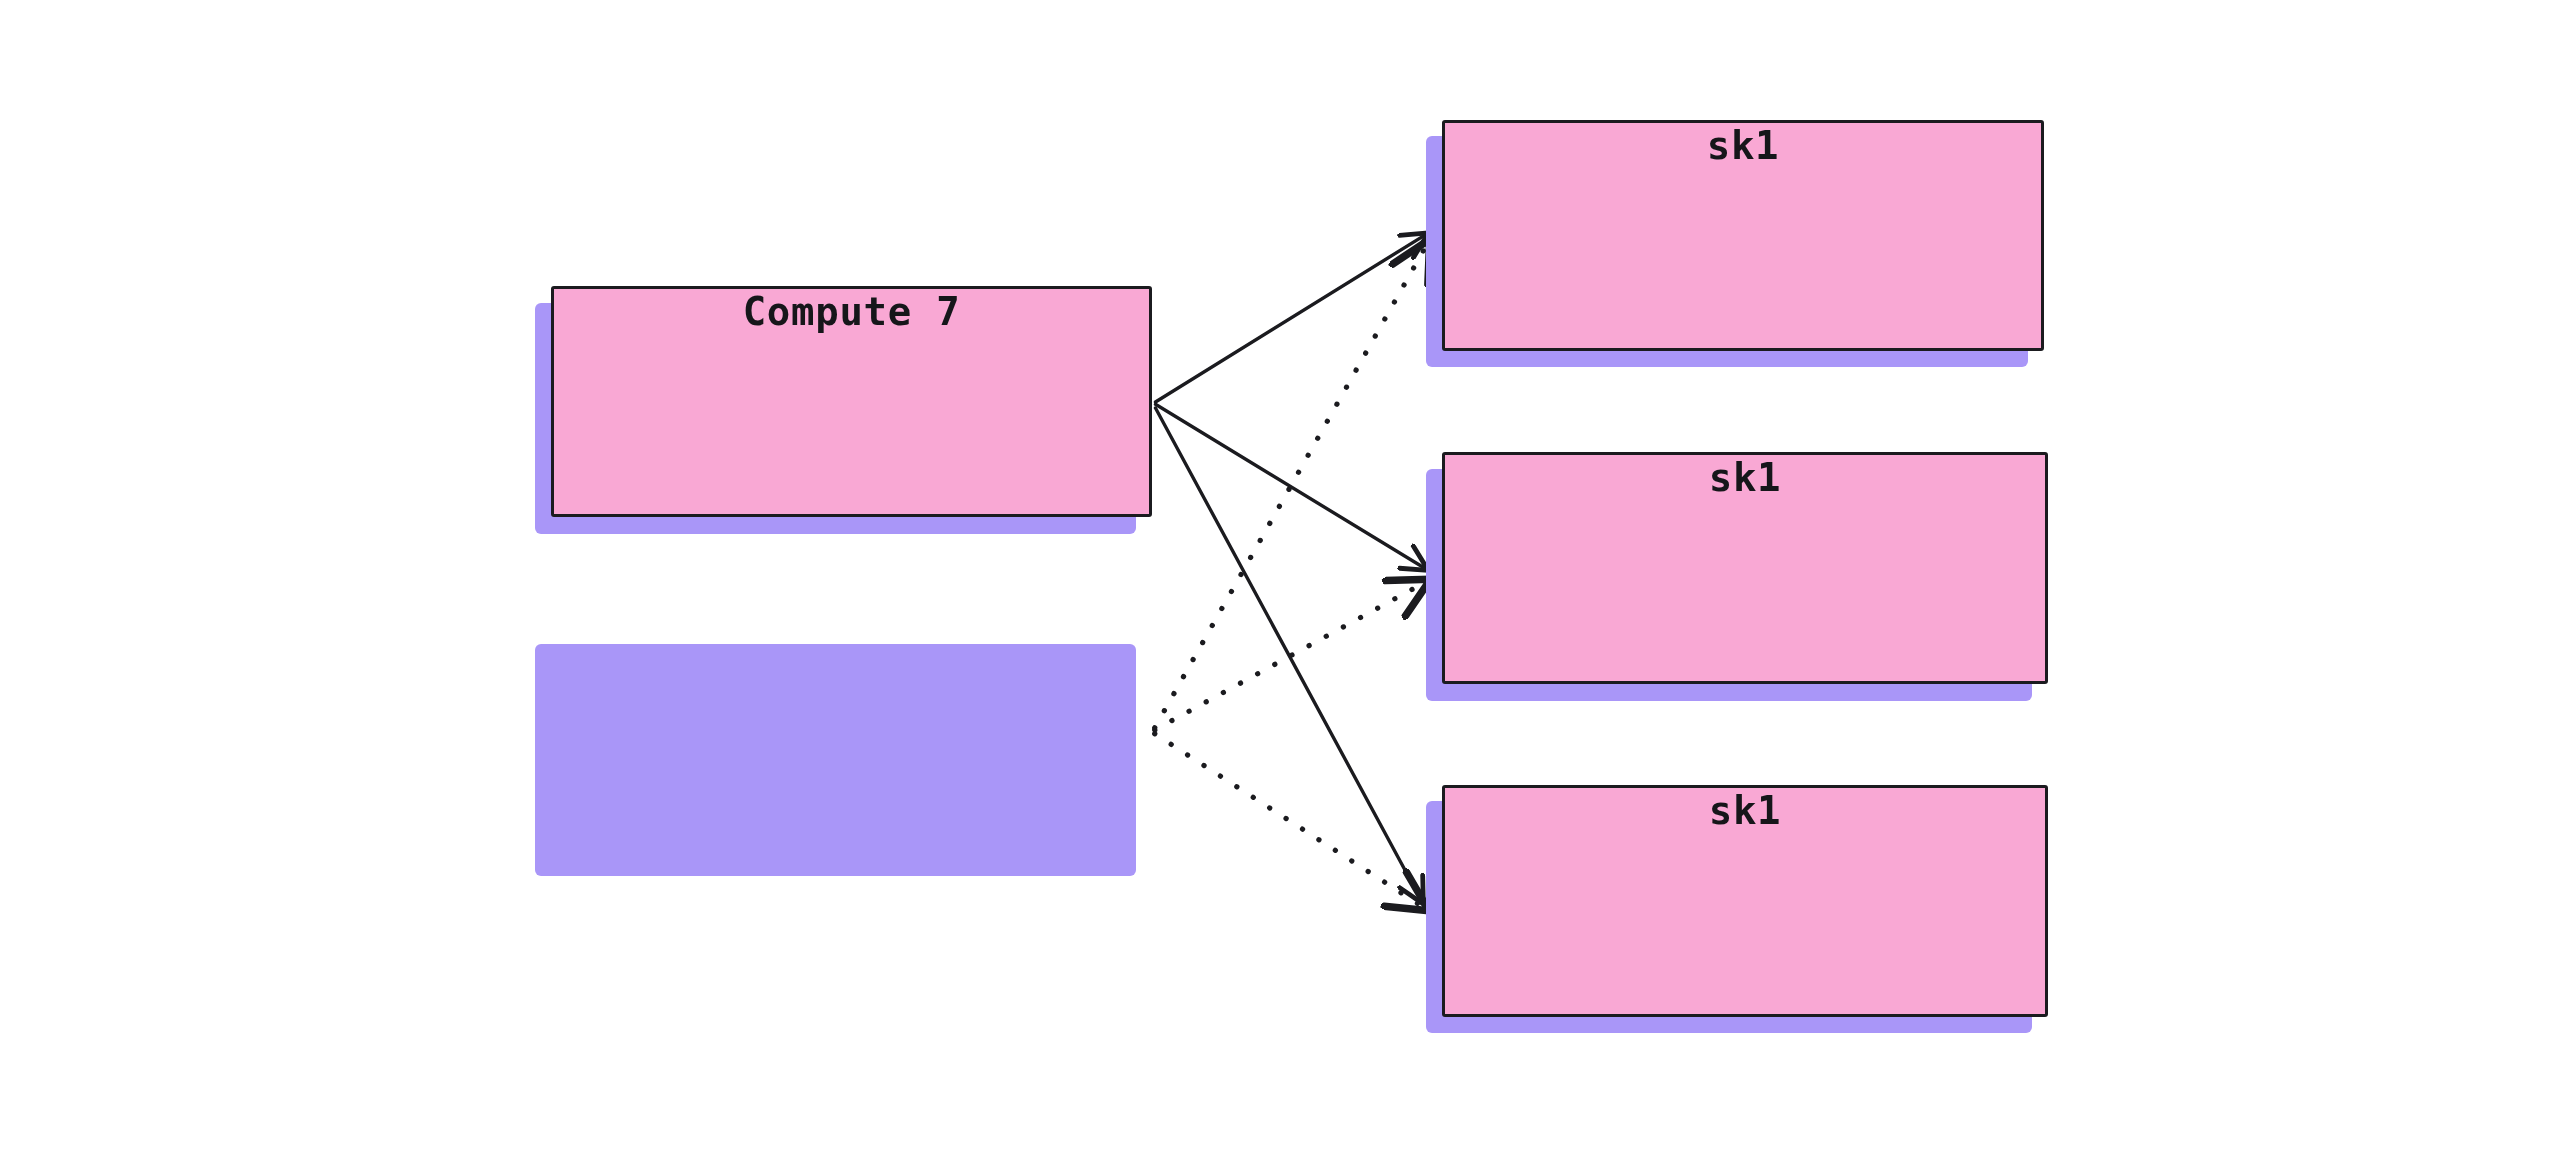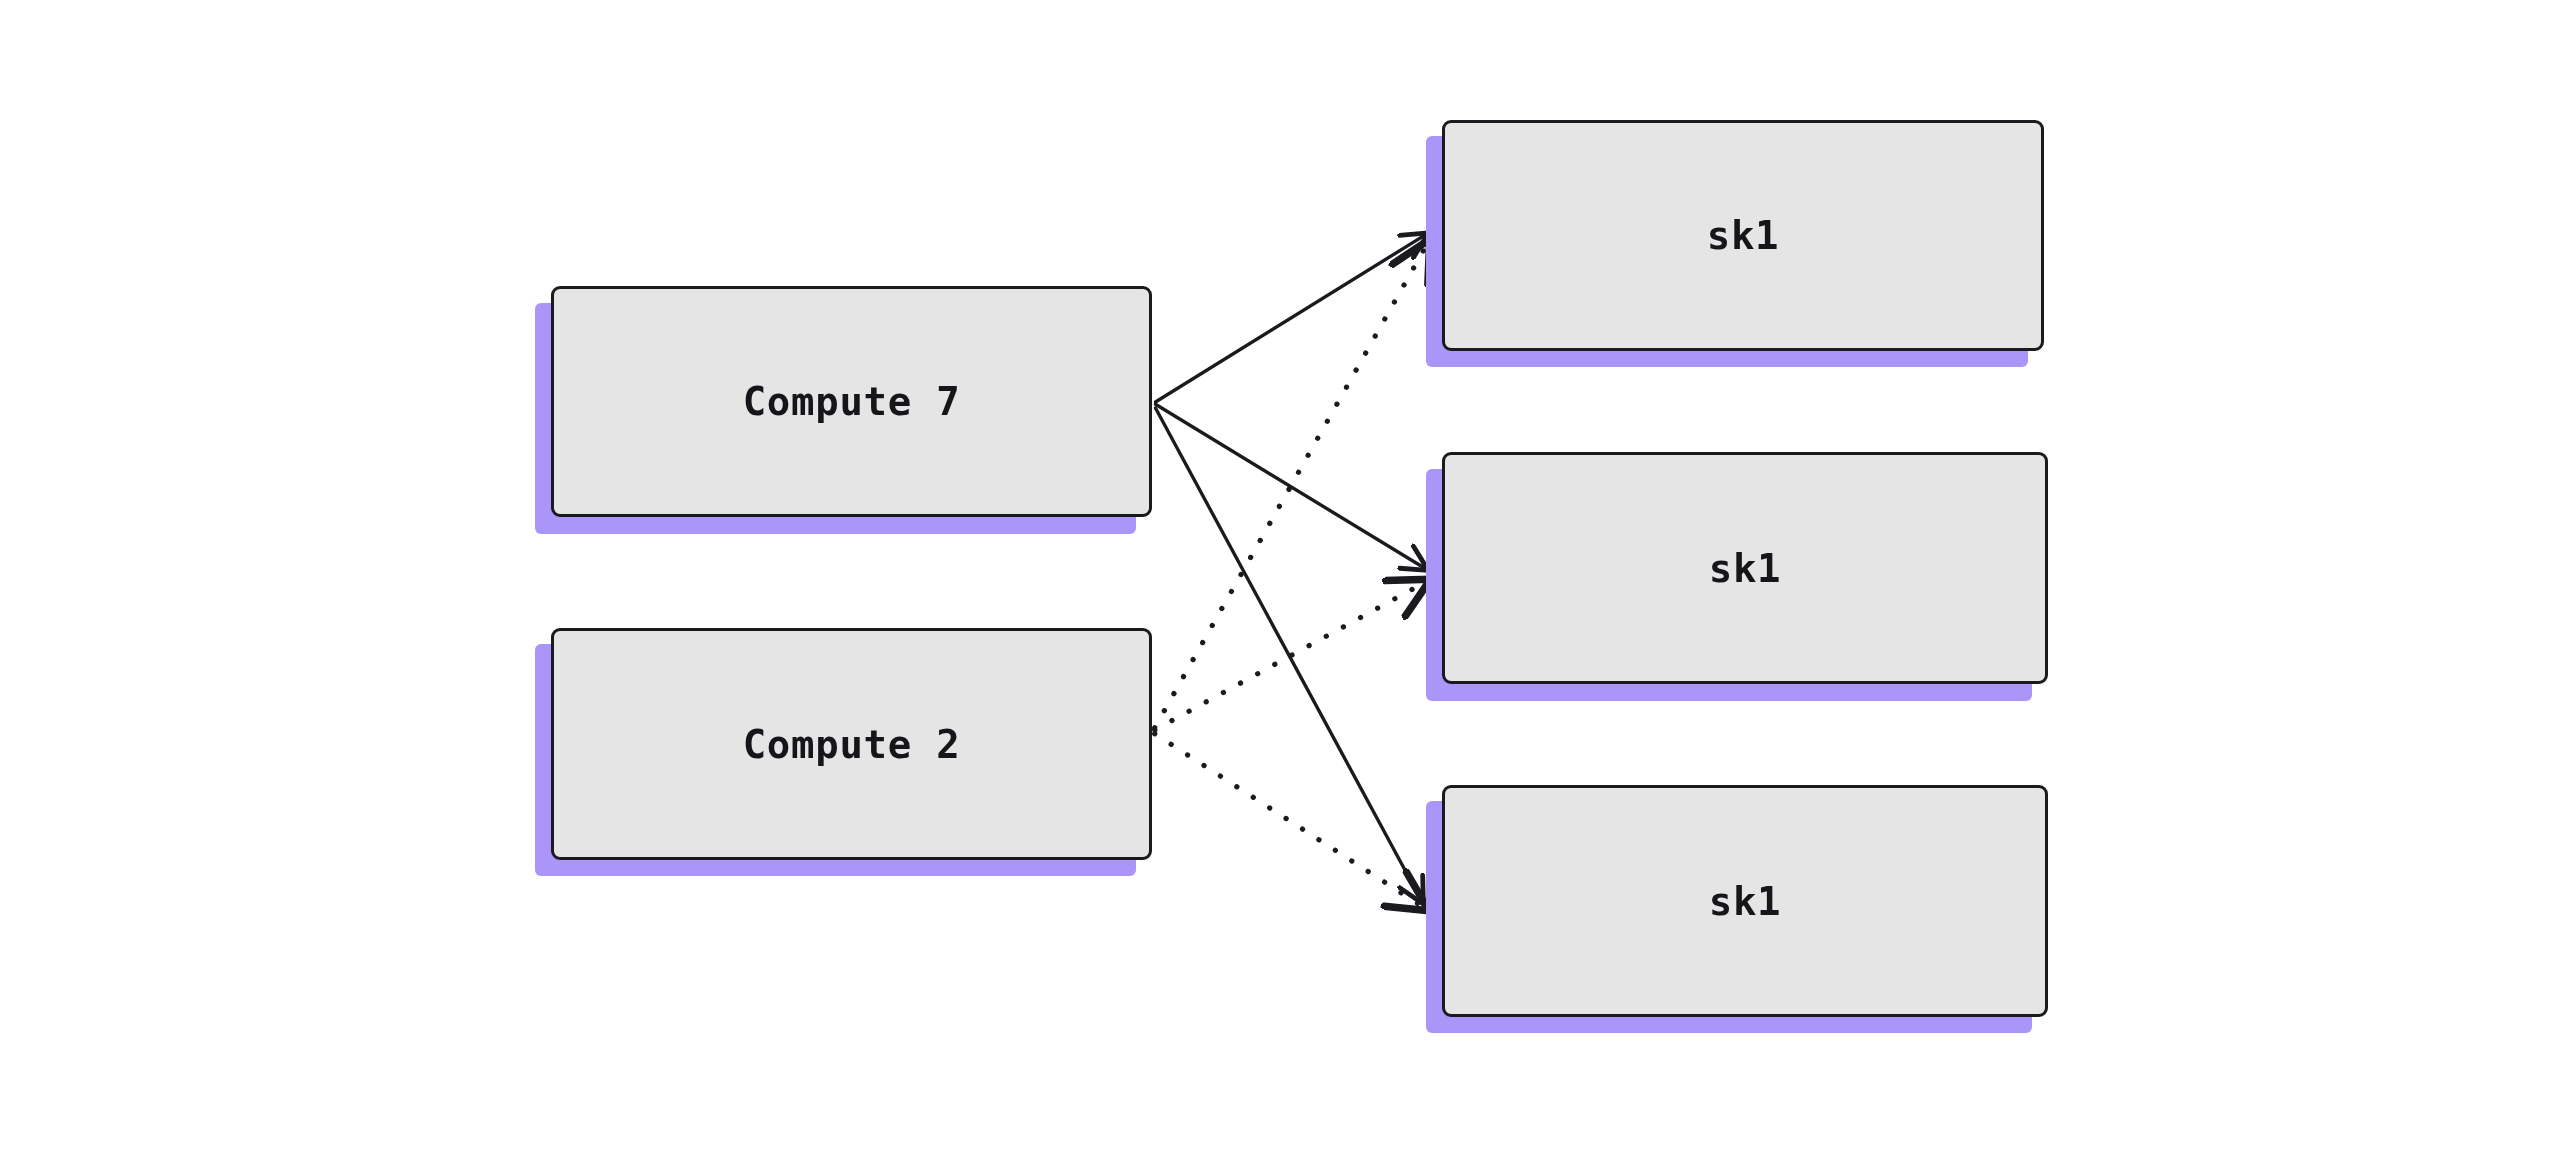--- a/index.html
+++ b/index.html
@@ -24,25 +24,24 @@
     left: 0;
     top: 0;
     width: 2576px;
     height: 1153px;
     overflow: visible;
     pointer-events: none;
   }
   .node {
     position: absolute;
     box-sizing: border-box;
-    background: #e5e5e5;
+    background: #f9a8d4;
     border: 3.7px solid #1b1b1f;
-    border-radius: 9px;
+    border-radius: 3px;
     display: flex;
-    align-items: center;
     justify-content: center;
     z-index: 3;
   }
   .node-shadow {
     position: absolute;
     box-sizing: border-box;
     background: #a996f8;
     border-radius: 6px;
     z-index: 1;
   }
@@ -77,23 +76,20 @@
         <line x1="1542" y1="980" x2="1906" y2="1215" stroke="#1b1b1f" fill="none" stroke-linecap="round" stroke-width="7" stroke-dasharray="0.1 26" marker-end="url(#arrow-open)"></line>
       </g>
   </svg>
 
   <div class="node-shadow" style="left: 535px; top: 303px; width: 601px; height: 231px;"></div>
   <div class="node" style="left: 551px; top: 286px; width: 601px; height: 231px;">
     <span class="node-label label-compute">Compute 7</span>
   </div>
 
   <div class="node-shadow" style="left: 535px; top: 644px; width: 601px; height: 232px;"></div>
-  <div class="node" style="left: 551px; top: 628px; width: 601px; height: 232px;">
-    <span class="node-label label-compute">Compute 2</span>
-  </div>
 
   <div class="node-shadow" style="left: 1426px; top: 136px; width: 602px; height: 231px;"></div>
   <div class="node" style="left: 1442px; top: 120px; width: 602px; height: 231px;">
     <span class="node-label label-sk">sk1</span>
   </div>
 
   <div class="node-shadow" style="left: 1426px; top: 469px; width: 606px; height: 232px;"></div>
   <div class="node" style="left: 1442px; top: 452px; width: 606px; height: 232px;">
     <span class="node-label label-sk">sk1</span>
   </div>

